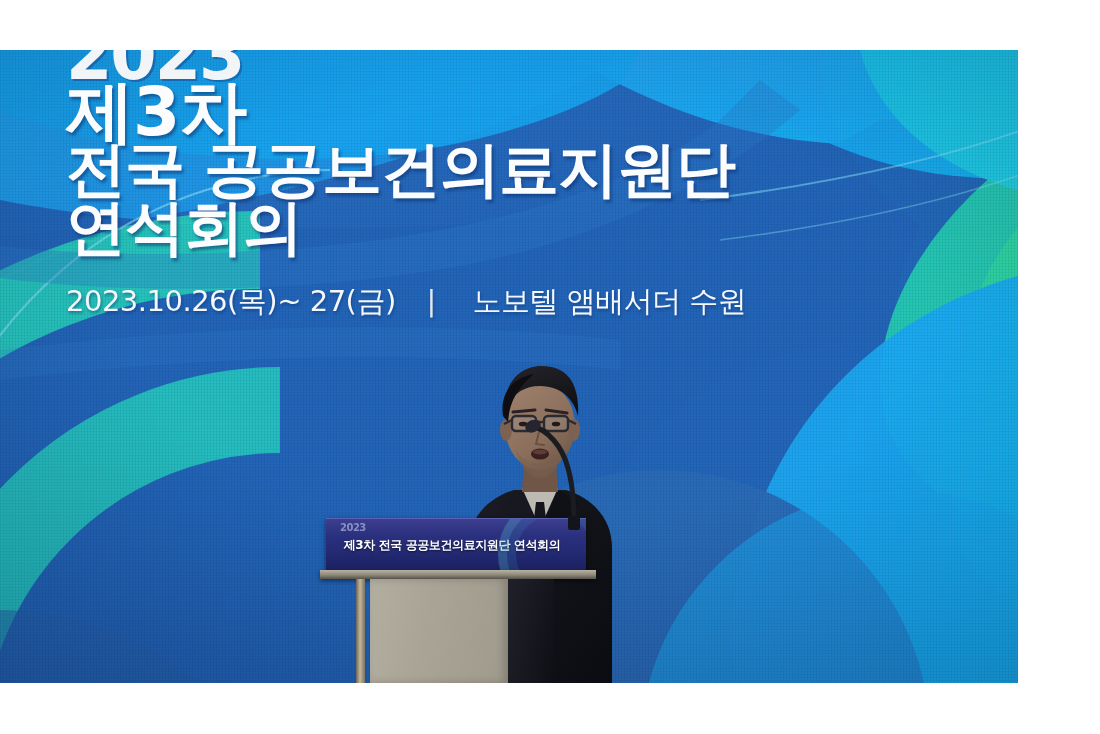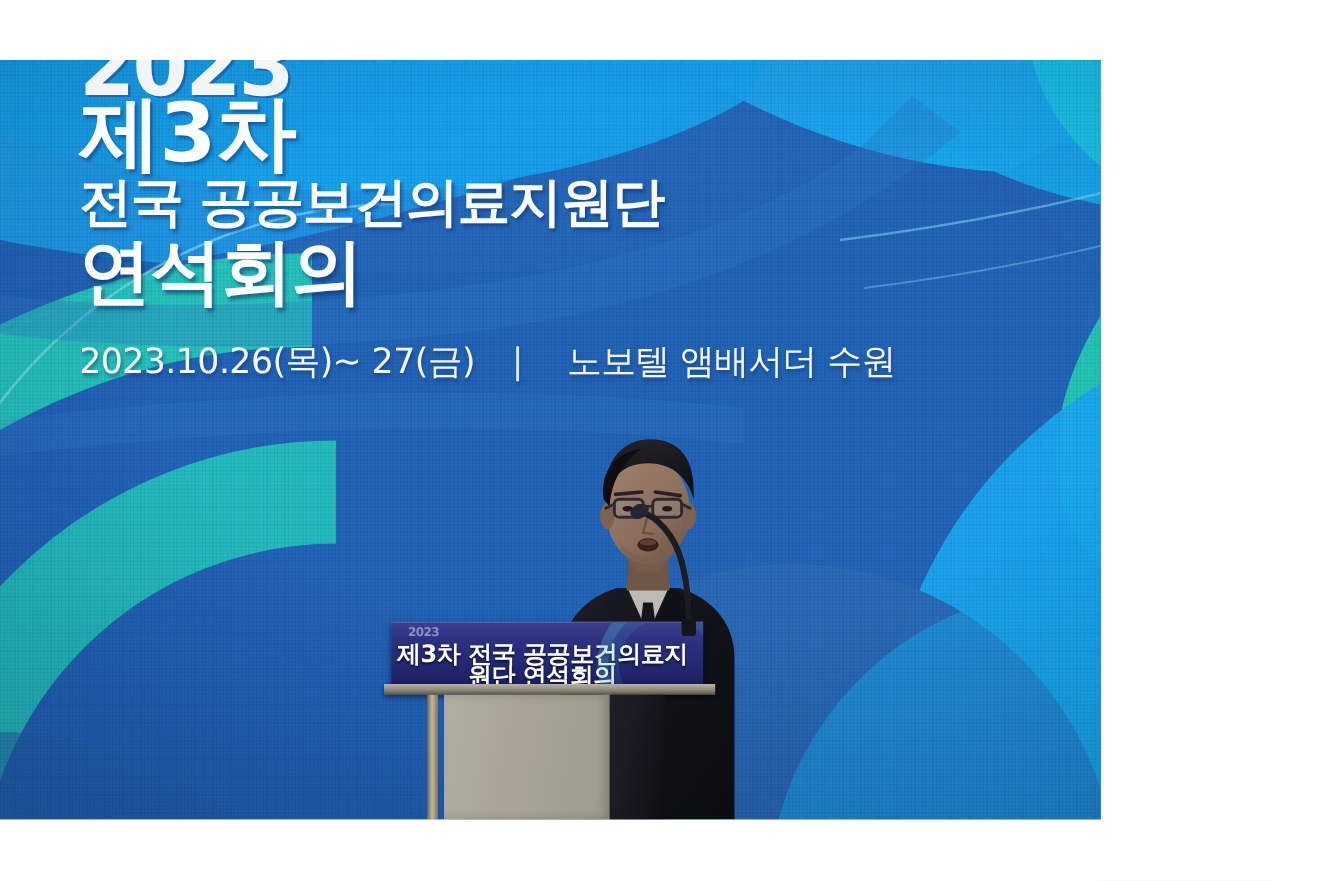--- a/index.html
+++ b/index.html
@@ -9,21 +9,21 @@
   }
   body {
     width: 1100px;
     height: 734px;
     overflow: hidden;
     font-family: "Liberation Sans", "DejaVu Sans", sans-serif;
   }
 
   #stage {
     position: relative;
-    width: 917px;
+    width: 1018px;
     height: 734px;
     background: #ffffff;
     overflow: hidden;
   }
 
   
   #backdrop {
     position: absolute;
     left: 0;
     top: 50px;
@@ -82,21 +82,21 @@
   }
   .title-line {
     font-family: "DejaVu Sans", sans-serif;
     font-weight: bold;
     color: #fbfcfe;
     letter-spacing: -1px;
     text-shadow: 2px 3px 3px rgba(12,50,110,0.55);
     white-space: nowrap;
   }
   #t1 { font-size: 68px; line-height: 56px; margin-top: 2px; }
-  #t2 { font-size: 44px; line-height: 62px; margin-top: -2px; }
+  #t2 { font-size: 60px; line-height: 62px; margin-top: -2px; }
   #t3 { font-size: 60px; line-height: 62px; margin-top: -4px; }
   #meta {
     margin-top: 26px;
     font-family: "DejaVu Sans", sans-serif;
     font-size: 29px;
     line-height: 34px;
     color: #f4f7fb;
     font-weight: normal;
     letter-spacing: -0.5px;
     white-space: nowrap;
@@ -163,21 +163,21 @@
     letter-spacing: -0.5px;
   }
   #podium-text {
     position: absolute;
     left: 0;
     right: 0;
     top: 17px;
     text-align: center;
     font-family: "DejaVu Sans", sans-serif;
     font-weight: bold;
-    font-size: 20px;
+    font-size: 12px;
     line-height: 18px;
     color: #ffffff;
     letter-spacing: -0.4px;
     text-shadow: 0 1px 2px rgba(0,0,0,0.6);
     padding-right: 8px;
   }
   #podium-rail {
     position: absolute;
     left: -6px;
     top: 52px;

